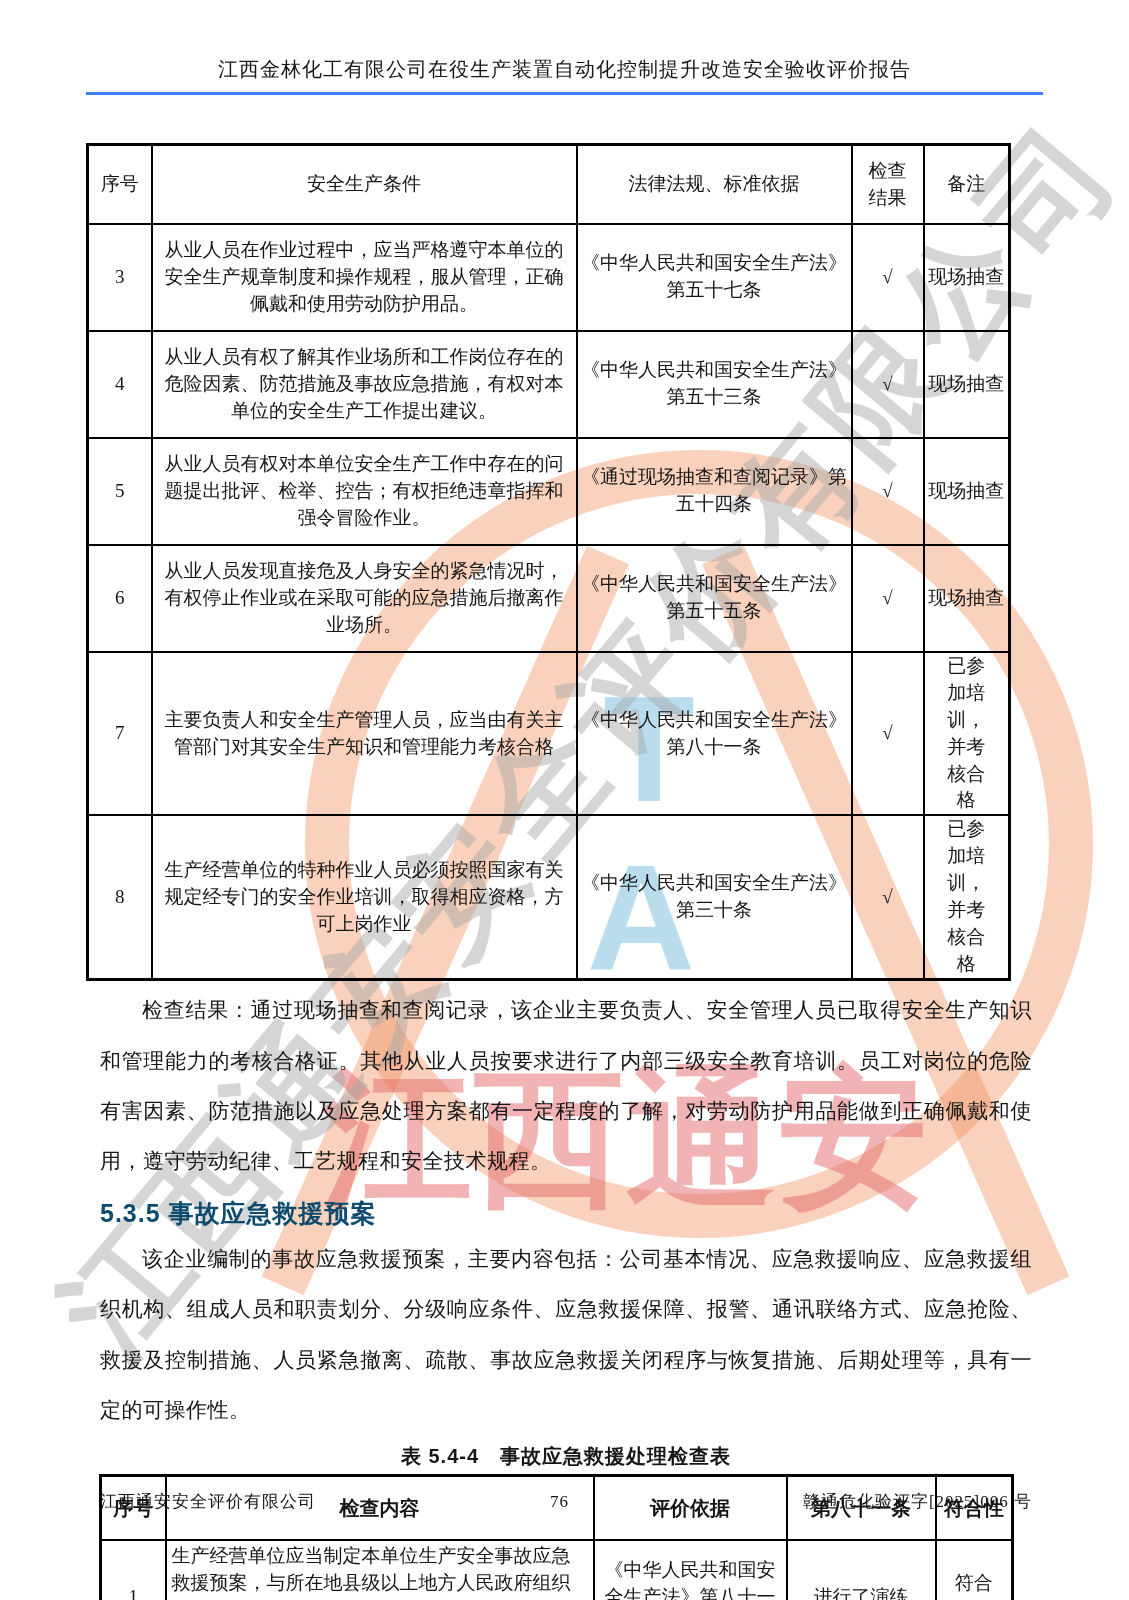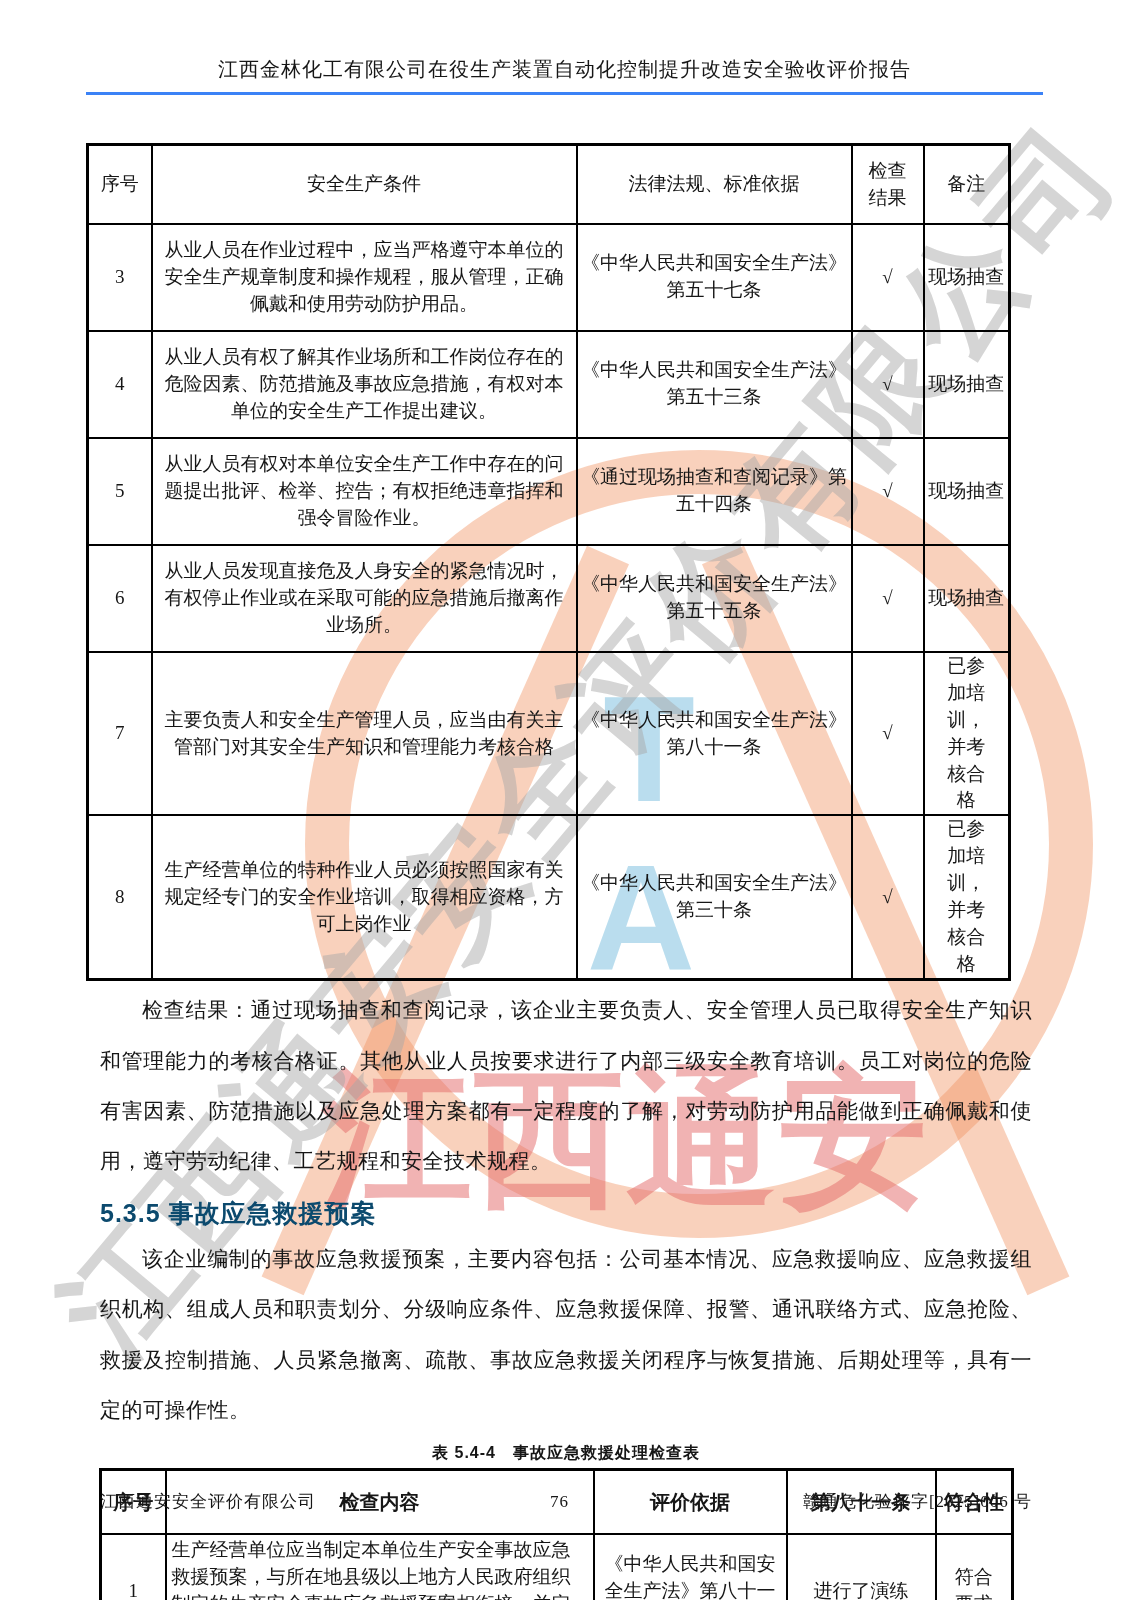--- a/index.html
+++ b/index.html
@@ -63,21 +63,21 @@
   .sym-cell { padding:0 14px; }
 
   p { margin:0; font-size:21px; line-height:2.4; text-align:justify; text-indent:2em; letter-spacing:.5px; }
   .p1 { margin-top:4px; }
   .p3 { line-height:2.2; }
   h2 {
     margin:10px 0 4px 0; font-size:25px; letter-spacing:1px;
     font-family:"Liberation Sans","DejaVu Sans",sans-serif; font-weight:bold; color:#0c4a6e;
   }
   .caption {
-    margin:8px 0 4px 0; text-align:center; font-size:16px; font-weight:bold;
+    margin:8px 0 4px 0; text-align:center; font-size:20px; font-weight:bold;
     font-family:"Liberation Sans","DejaVu Sans",sans-serif; letter-spacing:1px;
   }
 
   .footer {
     position:absolute; z-index:1; left:100px; right:97px; top:1490px;
     display:flex; justify-content:space-between; align-items:baseline;
     font-size:17px; letter-spacing:1px;
   }
 </style>
 </head>

